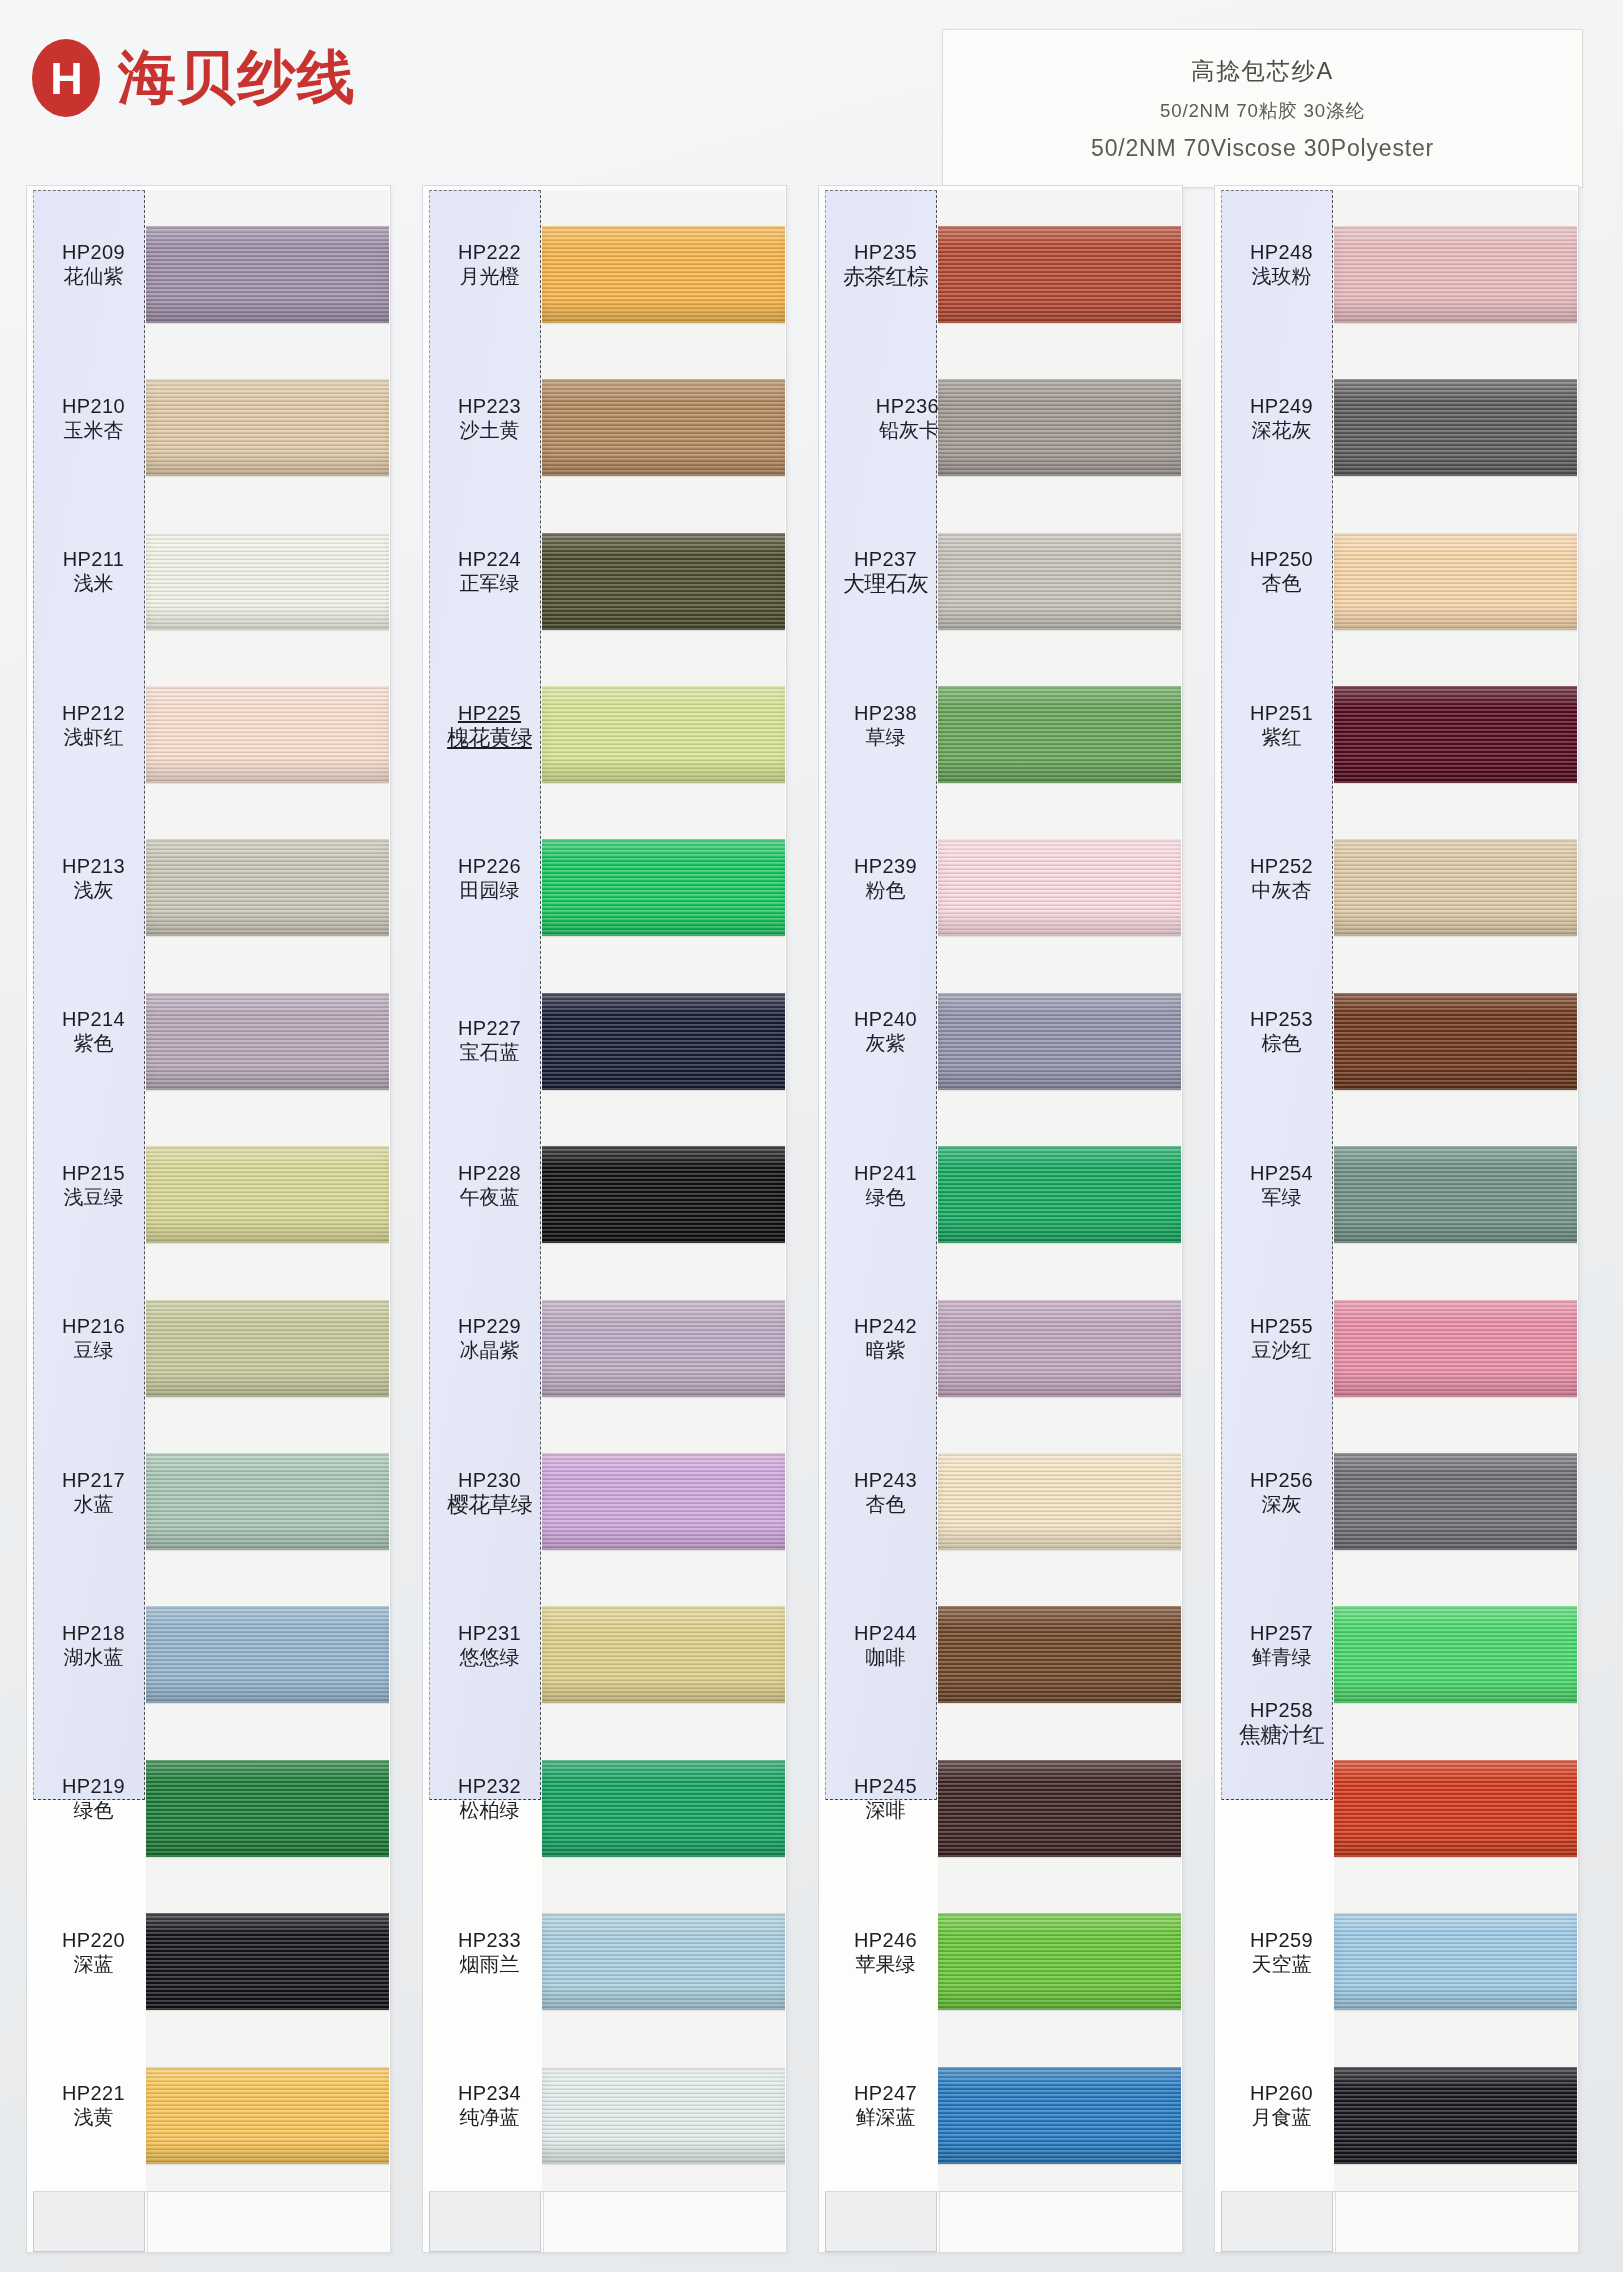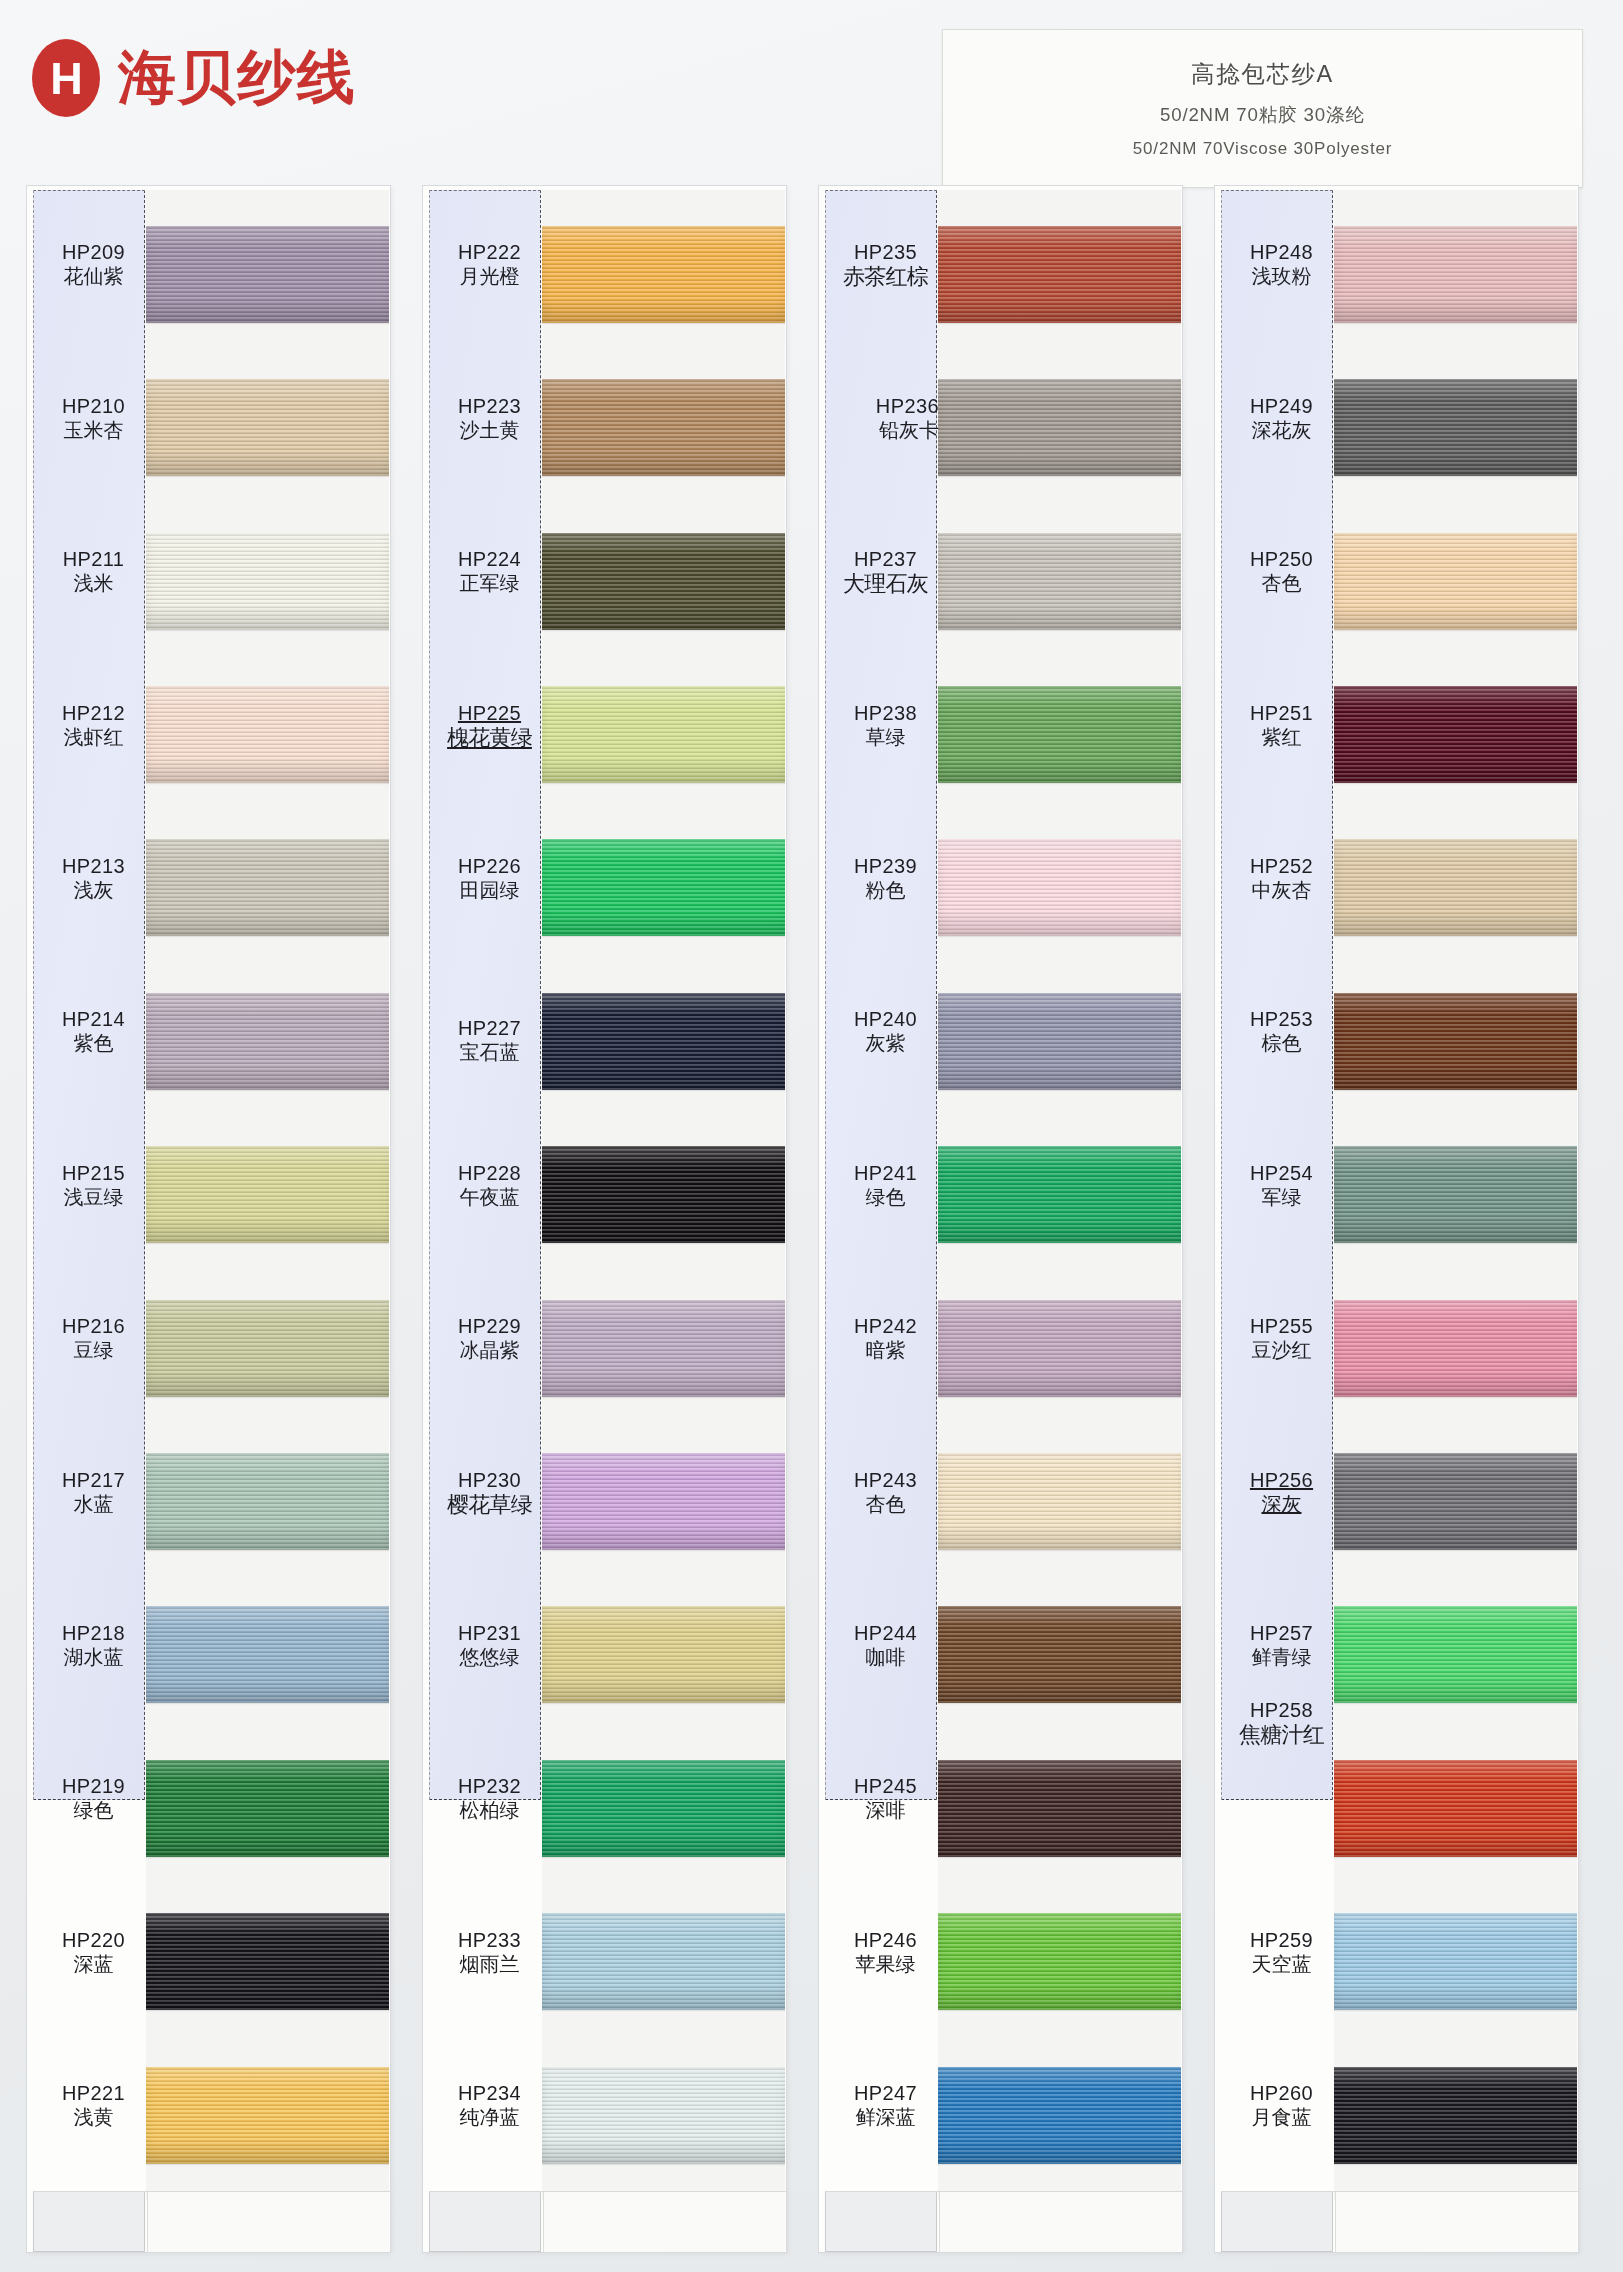--- a/index.html
+++ b/index.html
@@ -52,21 +52,21 @@
     background: #fbfbfa;
     border: 0.8px solid #dcdcd8;
     box-shadow: 0 0.8px 2.4px rgba(0,0,0,.07);
     display: flex; flex-direction: column;
     align-items: center; justify-content: center;
     gap: 11.4px;
     color: #5b5a55;
   }
   #title-plate .t1 { font-size: 23.5px; letter-spacing: 1.6px; color: #4d4c48; }
   #title-plate .t2 { font-size: 18.7px; letter-spacing: 0.8px; }
-  #title-plate .t3 { font-size: 17px; letter-spacing: 0.8px; }
+  #title-plate .t3 { font-size: 23px; letter-spacing: 0.8px; }
 
   
   #columns {
     position: absolute;
     left: 0; top: 185px;
     width: 1623px;
     height: 2078px;
   }
   .column {
     position: absolute;
@@ -547,21 +547,21 @@
             <div class="cname">棕色</div>
           </div>
           <div class="labels" style="top: 971px;">
             <div class="code">HP254</div>
             <div class="cname">军绿</div>
           </div>
           <div class="labels" style="top: 1124px;">
             <div class="code">HP255</div>
             <div class="cname">豆沙红</div>
           </div>
-          <div class="labels" style="top: 1278px; text-decoration: underline;">
+          <div class="labels" style="top: 1278px;">
             <div class="code">HP256</div>
             <div class="cname">深灰</div>
           </div>
           <div class="labels" style="top: 1431px;">
             <div class="code">HP257</div>
             <div class="cname">鲜青绿</div>
           </div>
           <div class="labels" style="top: 1508px;">
             <div class="code">HP258</div>
             <div class="cname long">焦糖汁红</div>

